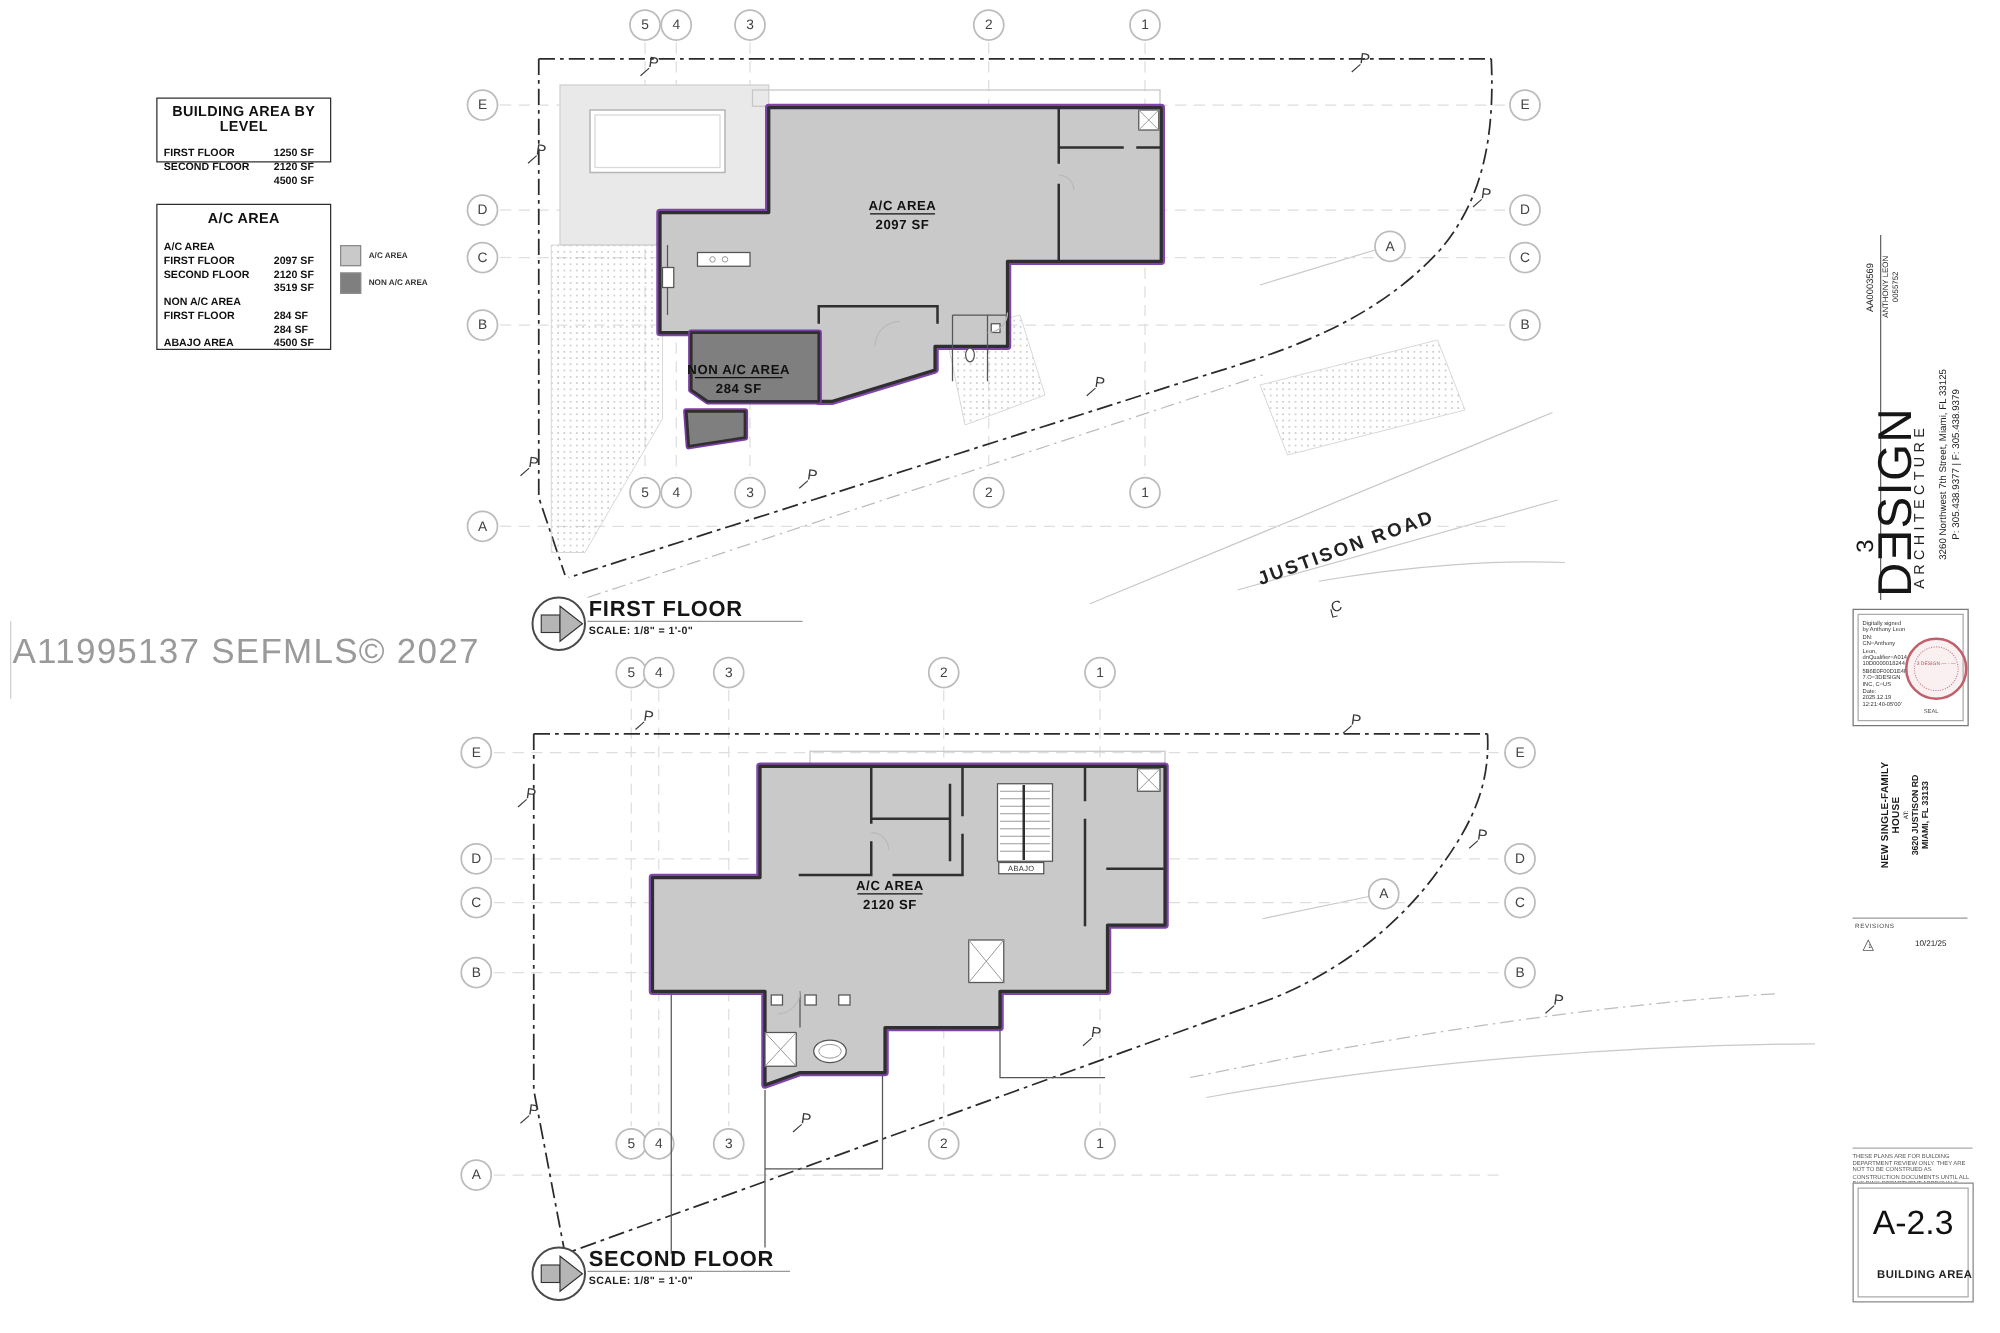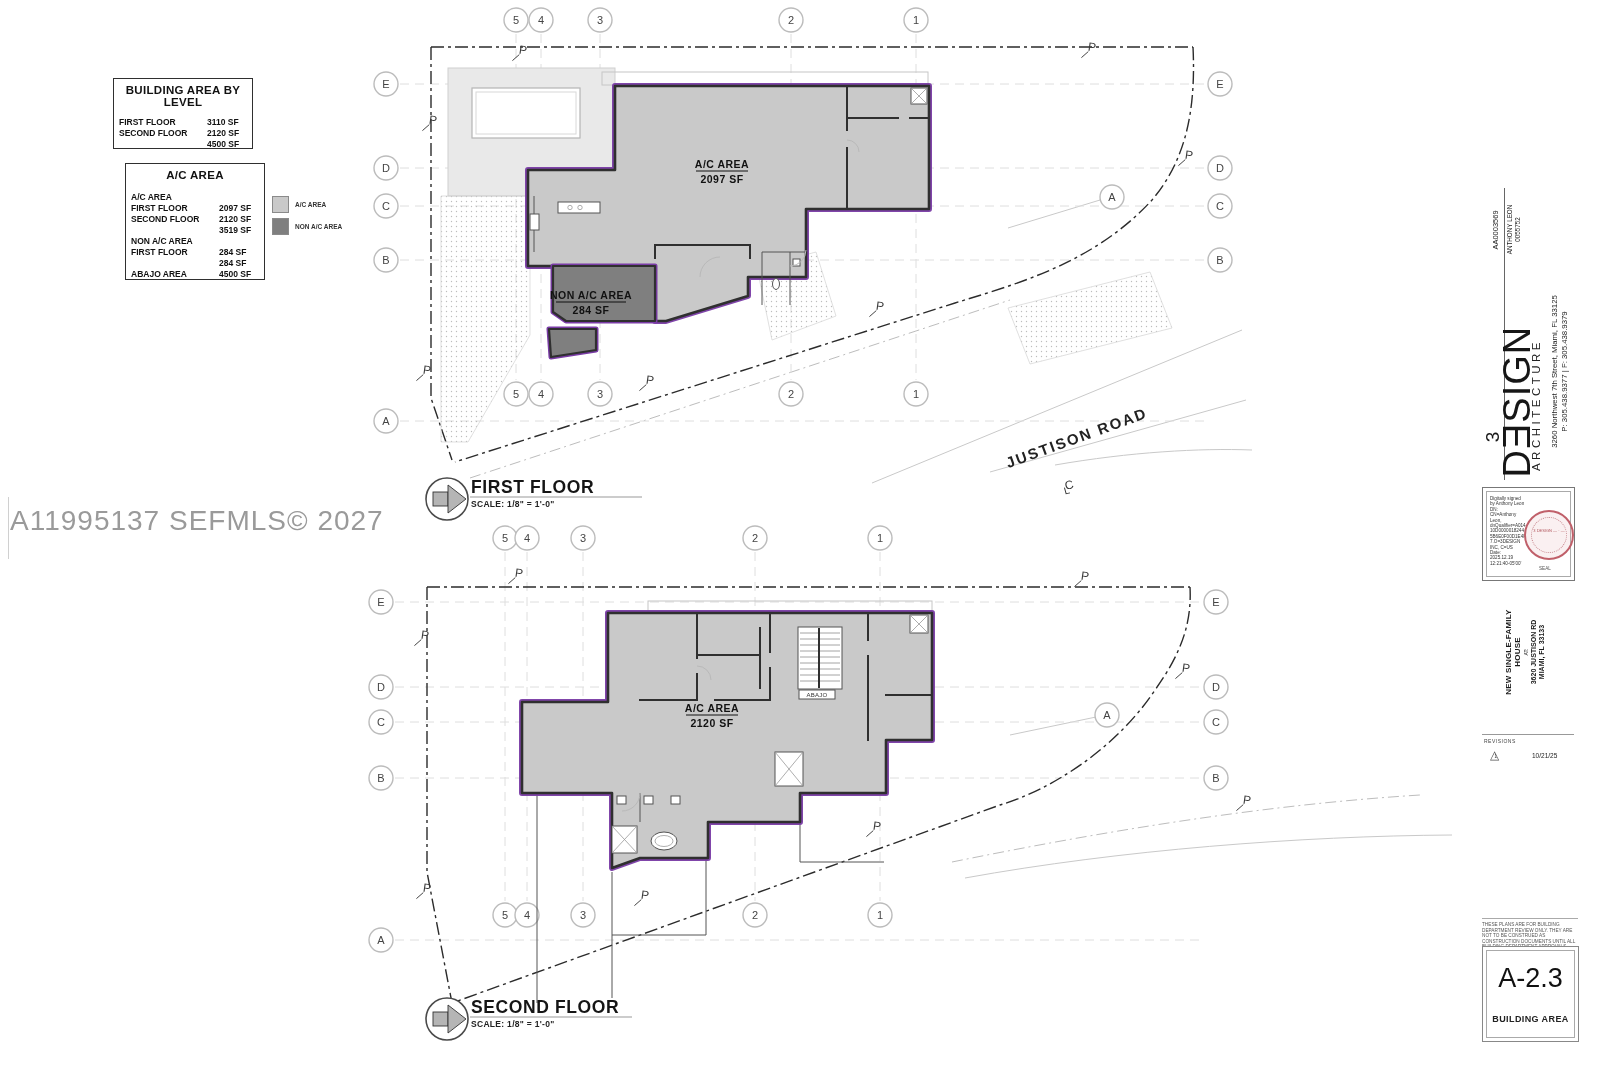--- a/index.html
+++ b/index.html
@@ -79,21 +79,21 @@
   .rev-rule{position:absolute;left:1482px;top:734px;width:92px;border-top:1px solid #999;}
   .rev-label{position:absolute;left:1484px;top:738px;font-size:5px;letter-spacing:.5px;color:#444;}
   .rev-tri{position:absolute;left:1490px;top:748px;width:16px;height:14px;font-size:12px;color:#555;}
   .rev-tri .num{position:absolute;left:4.5px;top:6px;font-size:4.5px;color:#333;}
   .rev-date{position:absolute;left:1532px;top:752px;font-size:6.5px;color:#222;}
   .disc-rule{position:absolute;left:1482px;top:918px;width:96px;border-top:1px solid #aaa;}
   .disclaimer{position:absolute;left:1482px;top:922px;width:94px;font-size:4.7px;line-height:5.5px;color:#555;}
   .sheetbox{position:absolute;left:1482px;top:946px;width:95px;height:94px;border:1px solid #888;background:#fff;}
   .sheetbox .inner{position:absolute;left:3px;top:3px;right:3px;bottom:3px;border:1px solid #aaa;}
   .sheet-num{position:absolute;left:0;right:0;top:16px;text-align:center;font-size:27px;color:#111;}
-  .sheet-title{position:absolute;left:0;right:0;bottom:17px;text-align:center;font-size:9px;letter-spacing:.4px;color:#222;font-weight:bold;}
+  .sheet-title{position:absolute;left:0;right:0;bottom:17px;text-align:right;font-size:9px;letter-spacing:.4px;color:#222;font-weight:bold;}
 </style>
 </head>
 <body>
 
 <div id="sheet">
 
   <svg width="1600" height="1066" viewBox="0 0 1600 1066">
     <defs>
       <pattern id="dots" width="5" height="5" patternUnits="userSpaceOnUse">
         <circle cx="1.5" cy="1.5" r=".7" fill="#bdbdbd"></circle>
@@ -467,26 +467,26 @@
           <line x1="-3" y1="5" x2="-9" y2="12" class="pl-l"></line>
         </g>
         <g transform="translate(1247,800) rotate(8)">
           <text x="-4" y="4" class="pl-p">P</text>
           <line x1="-3" y1="5" x2="-9" y2="12" class="pl-l"></line>
         </g>
       </g>
   </svg>
 
   <div>
-    <div class="tbl" style="left:113px;top:78px;width:140px;height:71px;">
+    <div class="tbl" style="left:125px;top:78px;width:140px;height:52px;">
       <div class="title">BUILDING AREA BY LEVEL</div>
       <div style="margin-top:9px;">
         <div class="trow">
             <span class="lbl">FIRST FLOOR</span>
-            <span>3110 SF</span>
+            <span>1250 SF</span>
           </div>
         <div class="trow">
             <span class="lbl">SECOND FLOOR</span>
             <span>2120 SF</span>
           </div>
         <div class="trow">
             <span class="lbl"></span>
             <span>4500 SF</span>
           </div>
       </div>

